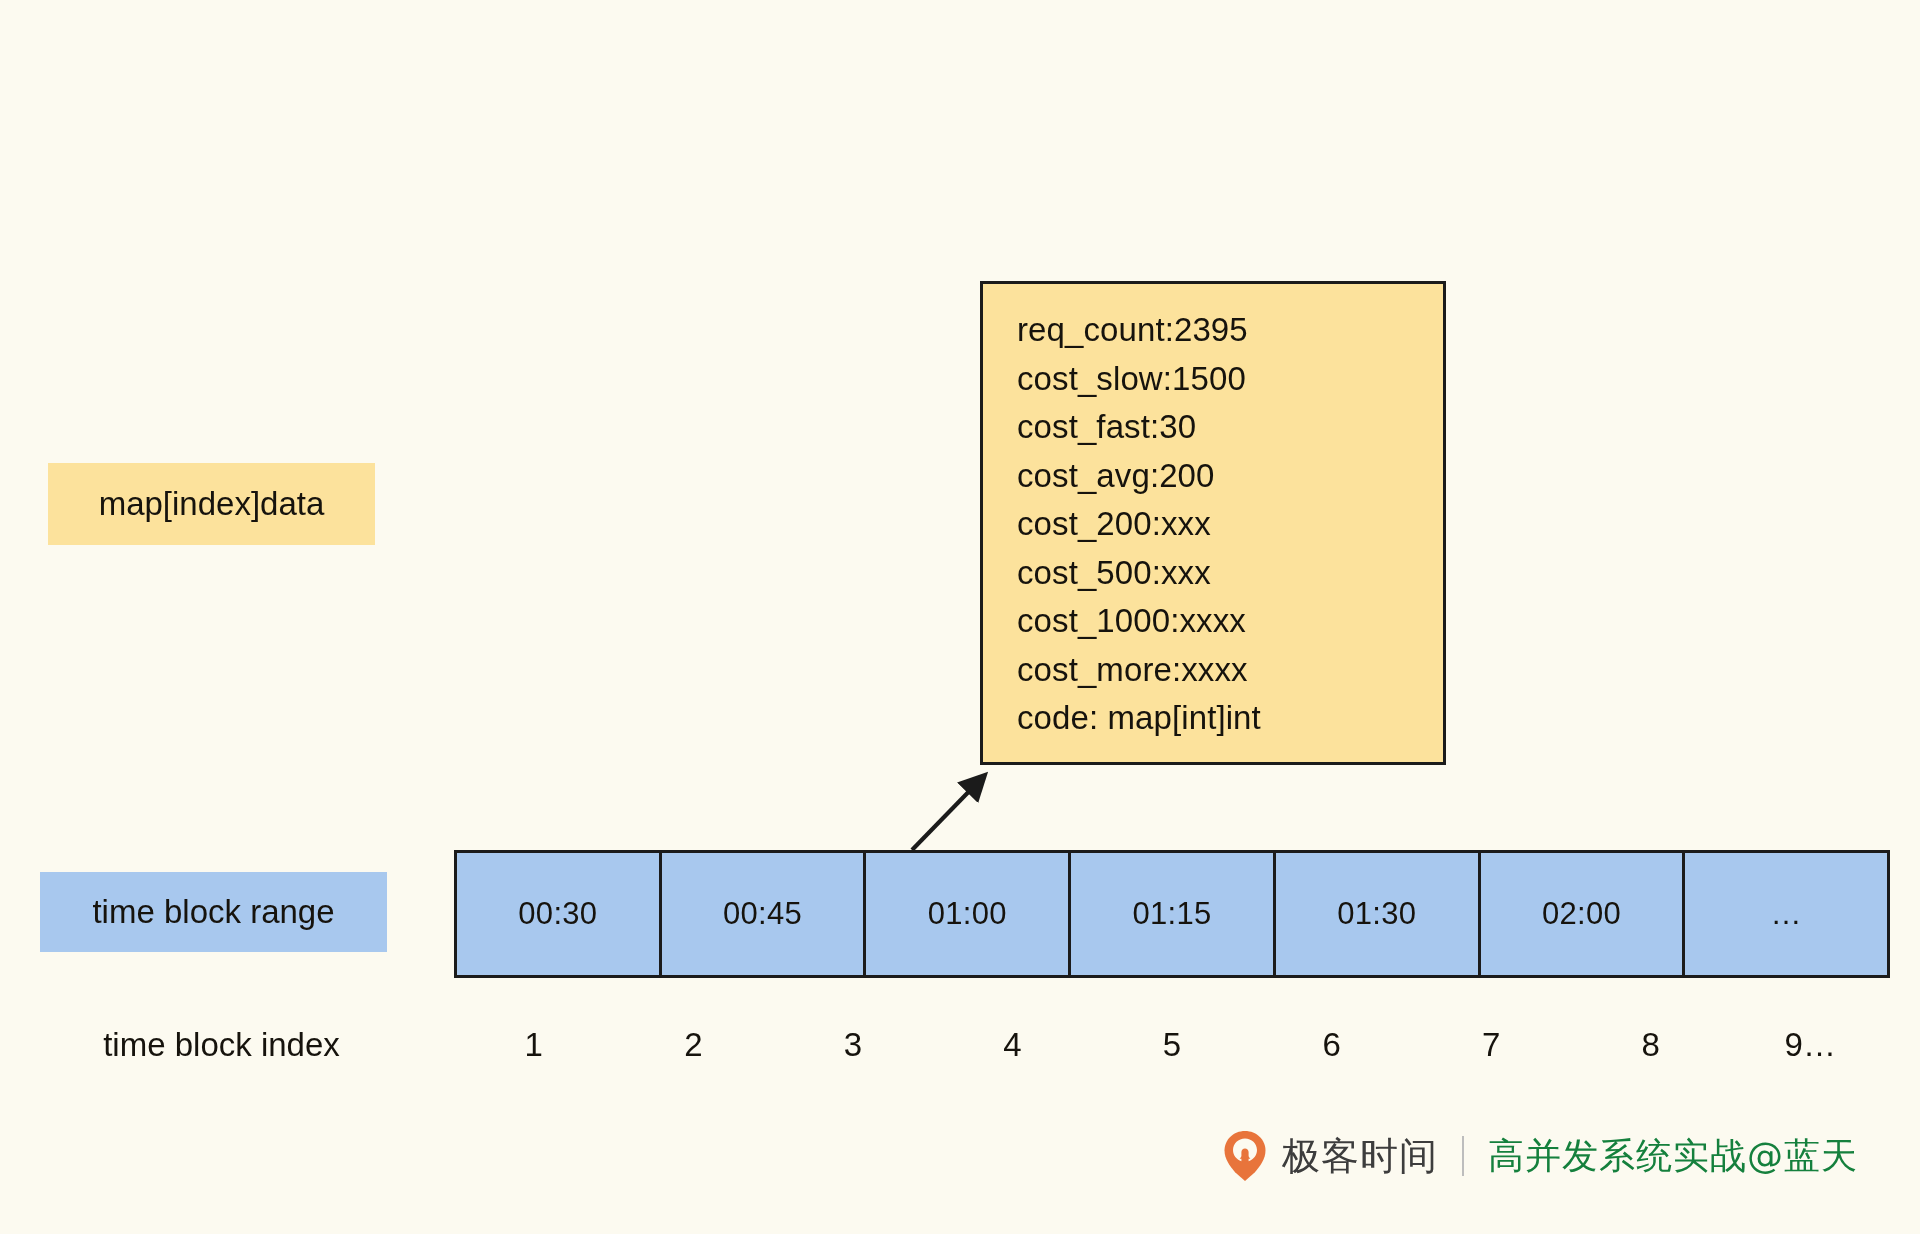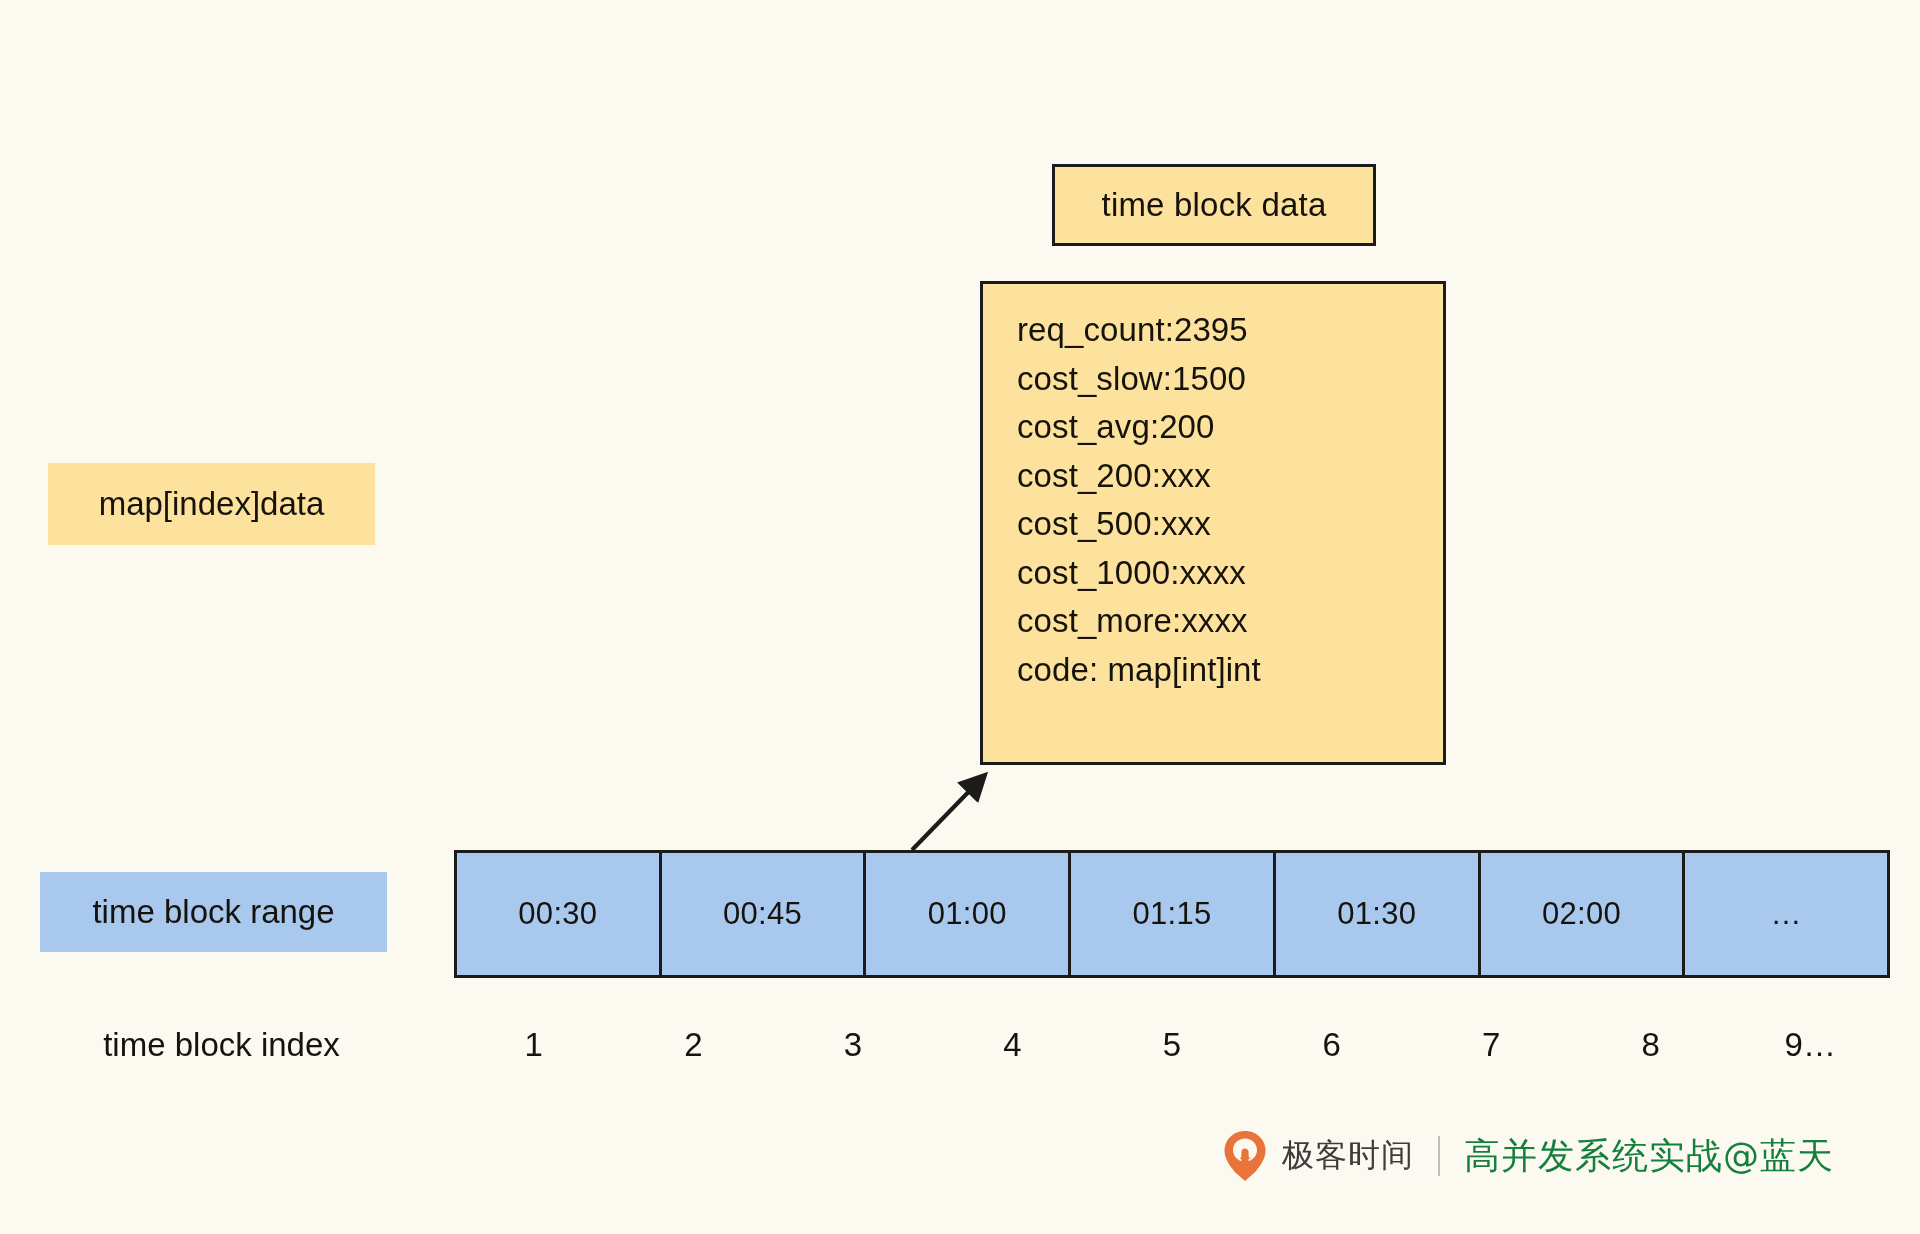--- a/index.html
+++ b/index.html
@@ -145,21 +145,21 @@
     display: flex;
     align-items: center;
     gap: 14px;
   }
   .wm-logo {
     width: 46px;
     height: 52px;
     flex: none;
   }
   .wm-brand {
-    font-size: 32px;
+    font-size: 38px;
     color: #3d3d3d;
     font-family: "DejaVu Sans", sans-serif;
     letter-spacing: 1px;
   }
   .wm-sep {
     width: 2px;
     height: 40px;
     background: #bdbdbd;
     margin: 0 10px;
   }
@@ -168,27 +168,25 @@
     color: #15803d;
     font-family: "DejaVu Sans", sans-serif;
     letter-spacing: 1px;
   }
 </style>
 </head>
 <body>
 
 <div id="canvas">
 
-  <div class="abs title-box">
-    <span>time block data</span>
-  </div>
 
   <div class="abs data-box">
     <div class="data-line">req_count:2395</div>
     <div class="data-line">cost_slow:1500</div>
+    <div class="data-line">cost_fast:30</div>
     <div class="data-line">cost_avg:200</div>
     <div class="data-line">cost_200:xxx</div>
     <div class="data-line">cost_500:xxx</div>
     <div class="data-line">cost_1000:xxxx</div>
     <div class="data-line">cost_more:xxxx</div>
     <div class="data-line">code: map[int]int</div>
   </div>
 
   <div class="abs legend-yellow">
     <span>map[index]data</span>

